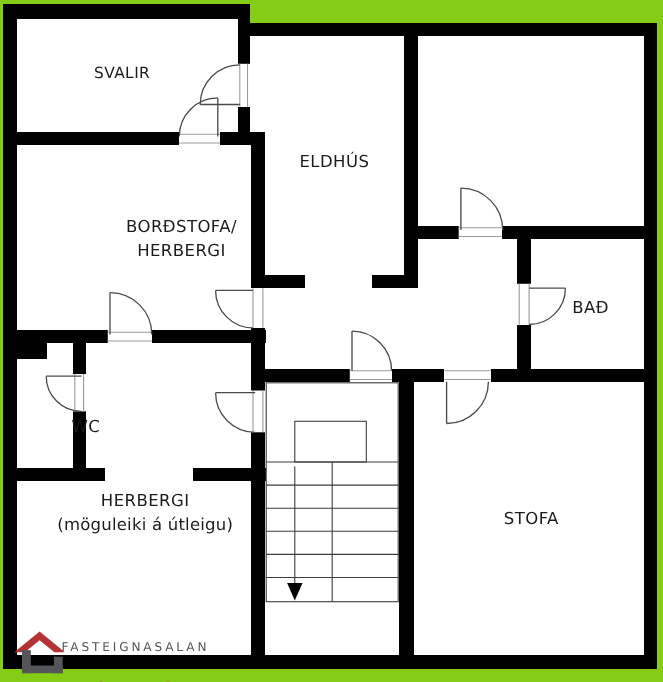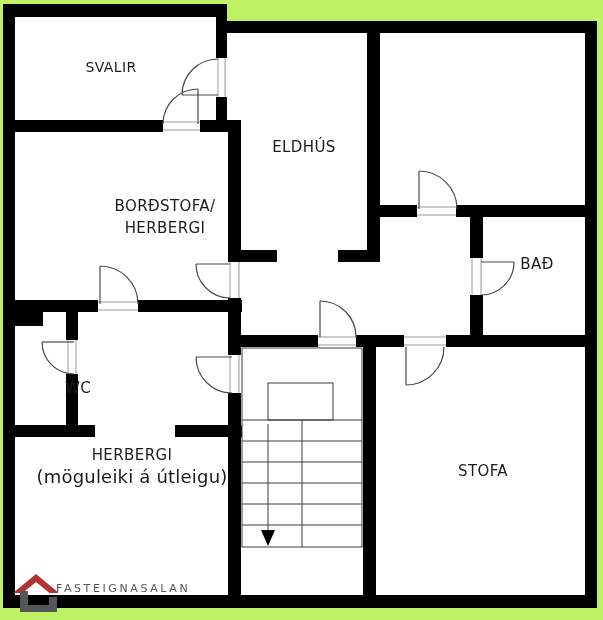--- a/index.html
+++ b/index.html
@@ -1,36 +1,36 @@
 <!DOCTYPE html>
 <html><head>
 <meta charset="utf-8">
 <style>
   html,body{margin:0;padding:0;}
   .canvas{
     position:relative;
     width:603px;height:620px;
-    background:#bef264;
+    background:#84cc16;
     font-family:"DejaVu Sans","Liberation Sans",sans-serif;
     overflow:hidden;
   }
   .plan-svg{position:absolute;left:0;top:0;}
   .label{
     position:absolute;
     transform:translate(-50%,-50%);
     white-space:nowrap;
     text-align:center;
     color:#1b1b1b;
     letter-spacing:0.4px;
     line-height:22px;
   }
   .fs14{font-size:14px;}
   .fs145{font-size:14.5px;}
   .fs15{font-size:15px;text-align:center;}
-  .sub{font-size:18px;letter-spacing:0.2px;}
+  .sub{font-size:15px;letter-spacing:0.2px;}
   .logo{
     position:absolute;left:12px;top:572px;width:175px;height:44px;
     z-index:5;
   }
   .logo-icon{position:absolute;left:0;top:0;}
   .logo-tagline{
     position:absolute;left:44px;top:10px;
     font-size:11px;font-weight:normal;letter-spacing:2.6px;
     color:#54565a;
   }
@@ -197,21 +197,21 @@
       <polygon points="261,530 275,530 268,546" fill="#000" stroke="none"></polygon>
     </g>
   </svg>
 
   <div class="label fs14" style="left:111px;top:67px;">SVALIR</div>
   <div class="label fs15" style="left:304px;top:147px;">ELDHÚS</div>
   <div class="label fs15" style="left:121px;top:217px;margin-left:44px;">
     <div>BORÐSTOFA/</div>
     <div>HERBERGI</div>
   </div>
-  <div class="label fs15" style="left:537px;top:264px;">BAÐ</div>
+  <div class="label fs15" style="left:537px;top:280px;">BAÐ</div>
   <div class="label fs15" style="left:42px;top:388px;margin-left:36px;">WC</div>
   <div class="label fs15" style="left:132px;top:466px;">
     <div>HERBERGI</div>
     <div class="sub">(möguleiki á útleigu)</div>
   </div>
   <div class="label fs15" style="left:483px;top:471px;">STOFA</div>
 
   <div class="logo">
     <svg class="logo-icon" width="46" height="42" viewBox="0 0 46 42">
       <path d="M1,21 L24,2 L47,21 L37.5,21 L24,10 L10.5,21 Z" fill="#b23331"></path>

